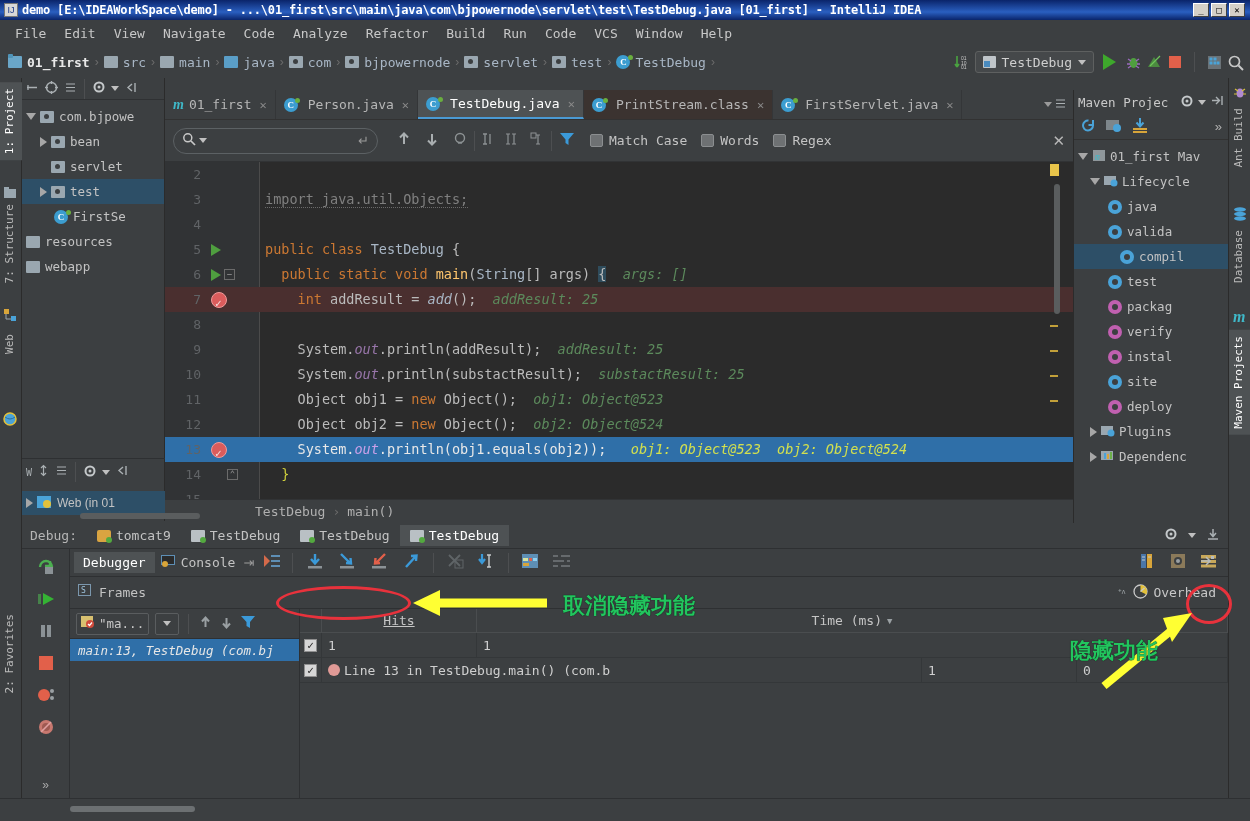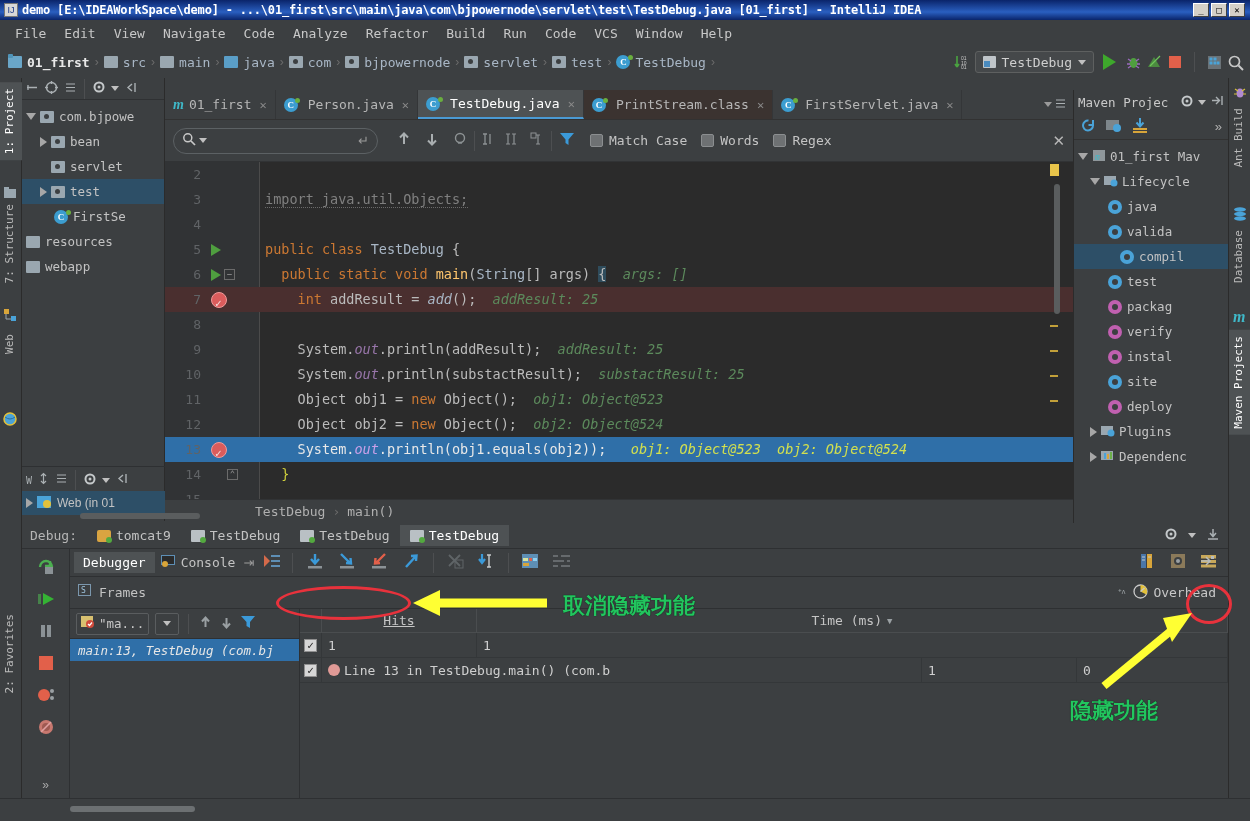--- a/index.html
+++ b/index.html
@@ -515,21 +515,21 @@
       <span class="sep-v" style="margin:0 2px;"></span>
       <span><svg width="14" height="14" viewBox="0 0 14 14">
             <circle cx="7" cy="7" r="4.5" stroke="#c4c8ca" stroke-width="2" fill="none"></circle>
             <circle cx="7" cy="7" r="1.5" fill="#c4c8ca"></circle>
           </svg></span>
       <span class="tri-down"></span>
       <span><svg width="13" height="13" viewBox="0 0 13 13">
             <path d="M8 3 L4 6.5 L8 10 M11 2 L11 11" stroke="#aab0b3" stroke-width="1.4" fill="none"></path>
           </svg></span>
     </div>
-    <div class="trow sel" style="height:24px;">
+    <div class="trow sel" style="height:24px;margin-top:8px;">
       <span class="arrow-r"></span>
       <span style="margin-right:5px;">
         <svg width="15" height="14" viewBox="0 0 15 14">
             <rect x="0" y="1" width="14" height="12" fill="#4aa3d8"></rect>
             <circle cx="10" cy="9" r="4" fill="#e3c13a"></circle>
           </svg>
       </span>
       <span>Web (in 01</span>
     </div>
   </div>
@@ -1085,13 +1085,13 @@
     <path d="M 413 603 L 440 590 L 440 616 Z" fill="#ffff33"></path>
   </g>
 
   <g>
     <path d="M 1104 686 L 1178 625" stroke="#ffff33" stroke-width="8" fill="none"></path>
     <path d="M 1192 613 L 1172 642 L 1163 618 Z" fill="#ffff33"></path>
   </g>
 </svg>
 
 <div class="anno-text" style="left:563px; top:591px;">取消隐藏功能</div>
-<div class="anno-text" style="left:1070px; top:696px;">隐藏功能</div>
+<div class="anno-text" style="left:1070px; top:636px;">隐藏功能</div>
 
 </body></html>

